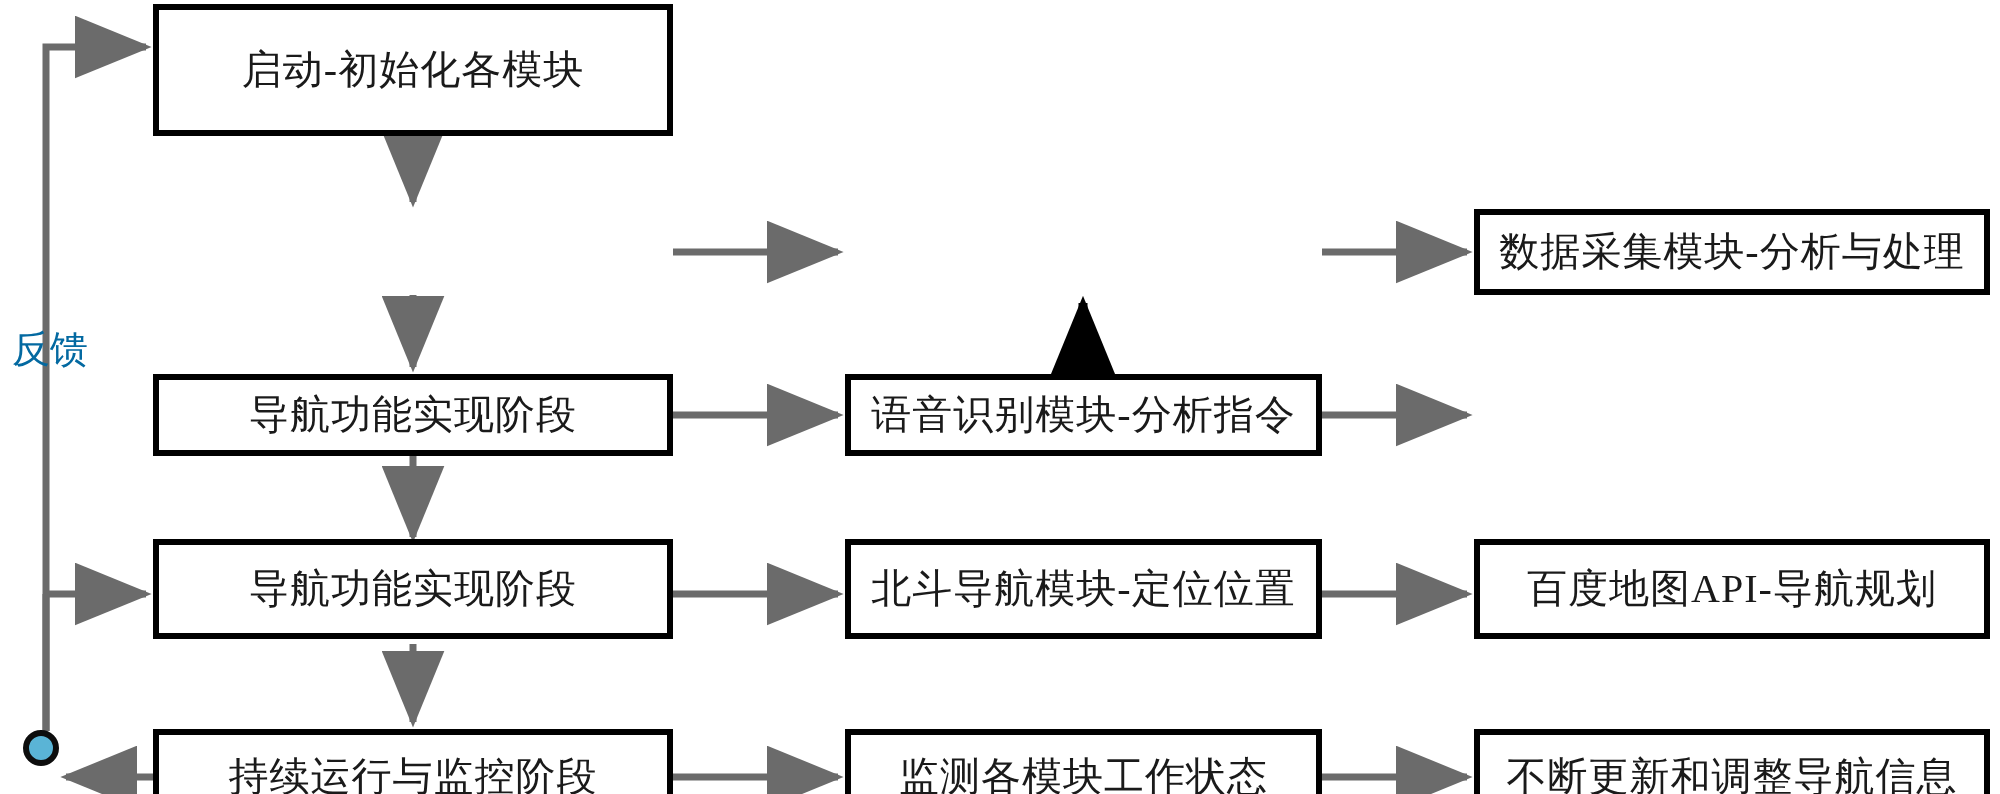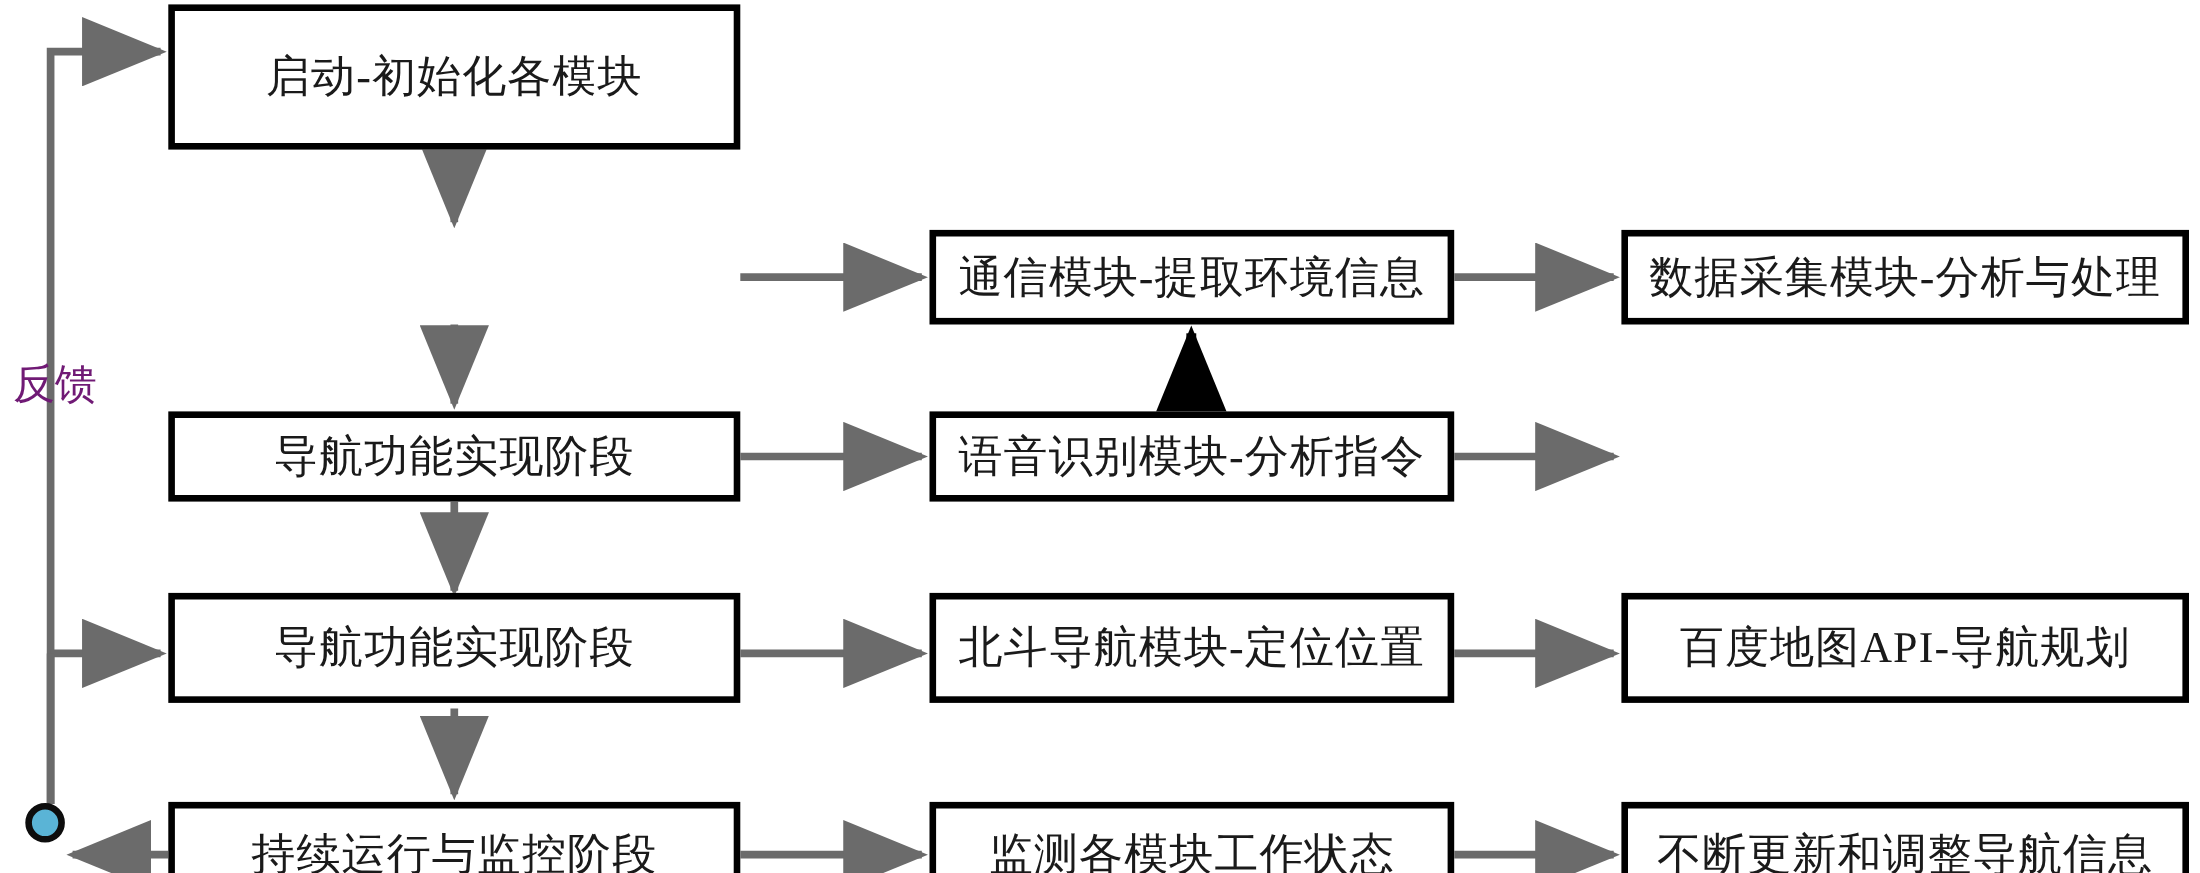--- a/index.html
+++ b/index.html
@@ -38,21 +38,21 @@
   .row-1{top:209px;height:86px;}
   .row-2{top:374px;height:82px;}
   .row-3{top:539px;height:100px;}
   .row-4{top:729px;height:95px;}
 
   .feedback-label{
     position:absolute;
     left:4px;top:324px;
     width:92px;
     text-align:center;
-    color:#701a75;
+    color:#0369a1;
     font-size:38px;
     font-family:"Liberation Sans","DejaVu Sans",sans-serif;
     white-space:nowrap;
   }
 
   .end-dot{
     position:absolute;
     left:23px;top:730px;
     width:36px;height:36px;
     box-sizing:border-box;
@@ -115,23 +115,20 @@
   <div class="node col-a row-2">
     <span class="lbl">导航功能实现阶段</span>
   </div>
   <div class="node col-a row-3">
     <span class="lbl">导航功能实现阶段</span>
   </div>
   <div class="node col-a row-4">
     <span class="lbl">持续运行与监控阶段</span>
   </div>
 
-  <div class="node col-b row-1">
-    <span class="lbl">通信模块-提取环境信息</span>
-  </div>
   <div class="node col-b row-2">
     <span class="lbl">语音识别模块-分析指令</span>
   </div>
   <div class="node col-b row-3">
     <span class="lbl">北斗导航模块-定位位置</span>
   </div>
   <div class="node col-b row-4">
     <span class="lbl">监测各模块工作状态</span>
   </div>
 

